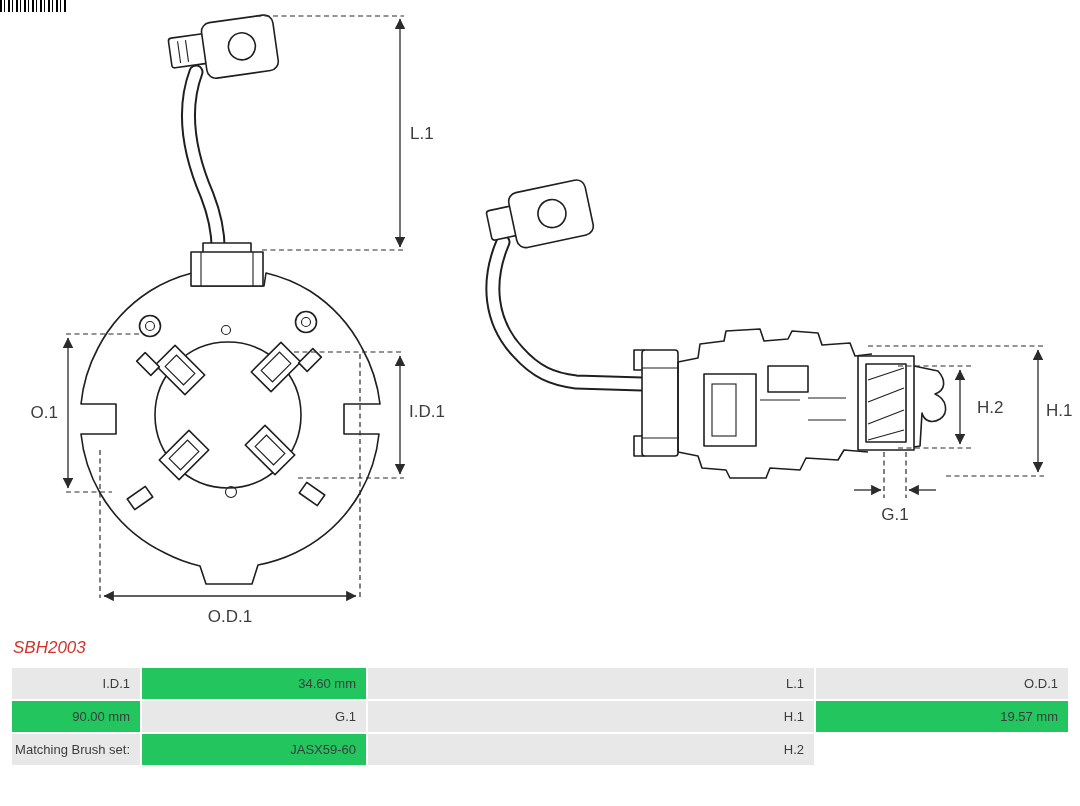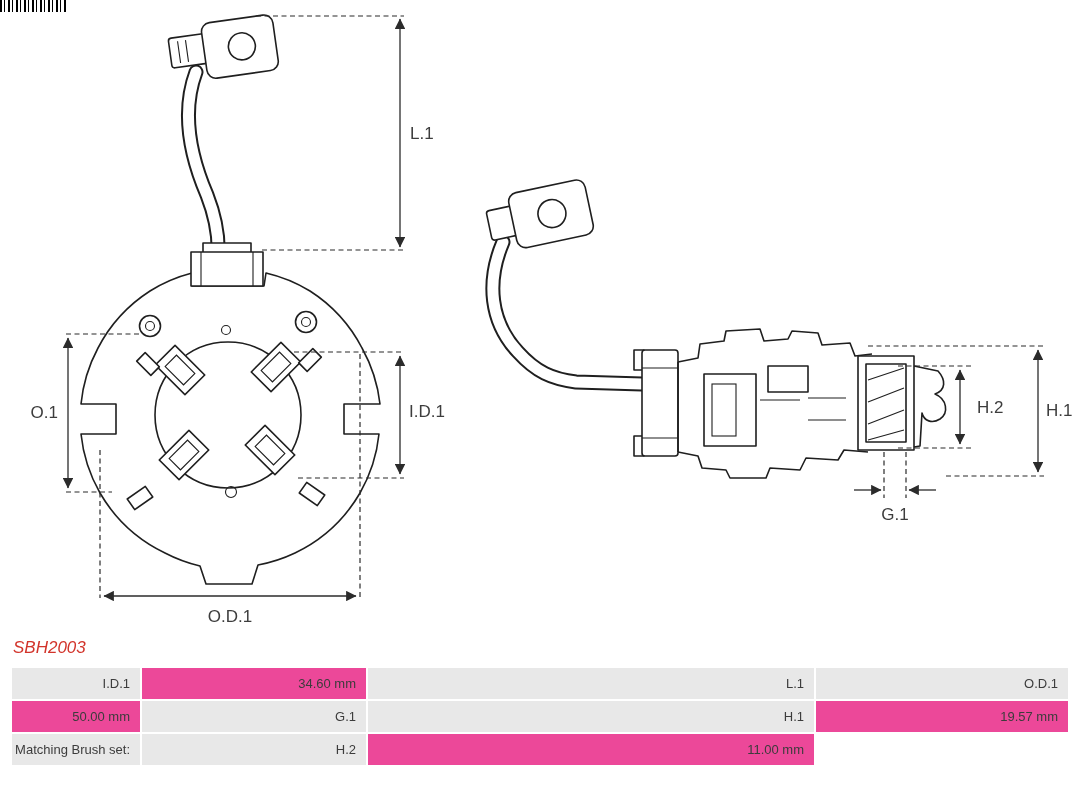--- a/index.html
+++ b/index.html
@@ -7,21 +7,21 @@
   .page{position:relative;width:884px;height:806px;background:#fff;}
   .barcode{position:absolute;left:0;top:0;width:66px;height:12px;
            background:repeating-linear-gradient(90deg,#000 0 2px,#fff 2px 4px,#000 4px 5px,#fff 5px 8px);}
   .diagram-svg{position:absolute;left:0;top:0;}
   .part-number{position:absolute;left:13px;top:638px;font-size:17px;color:#d2342b;font-style:italic;}
   .spec-table{position:absolute;left:12px;top:668px;width:1056px;display:grid;
               grid-template-columns:128px 224px 446px 252px;grid-auto-rows:31px;gap:2px;background:#fff;}
   .cell{line-height:31px;font-size:13px;color:#3c3c3c;text-align:right;padding-right:10px;
         box-sizing:border-box;white-space:nowrap;overflow:hidden;}
   .lbl{background:#e8e8e8;}
-  .val{background:#ec4899;}
+  .val{background:#22c55e;}
   .blank{background:transparent;}
   svg .ln{stroke:#1f1f1f;stroke-width:1.6;fill:none;stroke-linejoin:round;}
   svg .thin{stroke:#1f1f1f;stroke-width:1.1;fill:none;}
   svg .wh{fill:#fff;}
   svg .wirecore{stroke:#1f1f1f;stroke-width:15;fill:none;stroke-linecap:round;}
   svg .wirein{stroke:#fff;stroke-width:11;fill:none;stroke-linecap:round;}
   svg .dim{stroke:#2b2b2b;stroke-width:1.3;fill:none;}
   svg .dash{stroke:#2b2b2b;stroke-width:1.2;fill:none;stroke-dasharray:5 3.5;}
   svg text.dl{font-size:17px;fill:#3d3d3d;font-family:"Liberation Sans","DejaVu Sans",sans-serif;}
 </style>
@@ -213,26 +213,26 @@
 
   <div class="part-number">SBH2003</div>
 
   <div class="spec-table">
 
     <div class="cell lbl">I.D.1</div>
     <div class="cell val">34.60 mm</div>
     <div class="cell lbl">L.1</div>
 
     <div class="cell lbl">O.D.1</div>
-    <div class="cell val">50.00 mm</div>
+    <div class="cell val">90.00 mm</div>
     <div class="cell lbl">G.1</div>
 
     <div class="cell lbl">H.1</div>
     <div class="cell val">19.57 mm</div>
     <div class="cell lbl">Matching Brush set:</div>
+    <div class="cell val">JASX59-60</div>
 
     <div class="cell lbl">H.2</div>
-    <div class="cell val">11.00 mm</div>
     <div class="cell blank"></div>
     <div class="cell blank"></div>
   </div>
 
 </div>
 
 </body></html>

